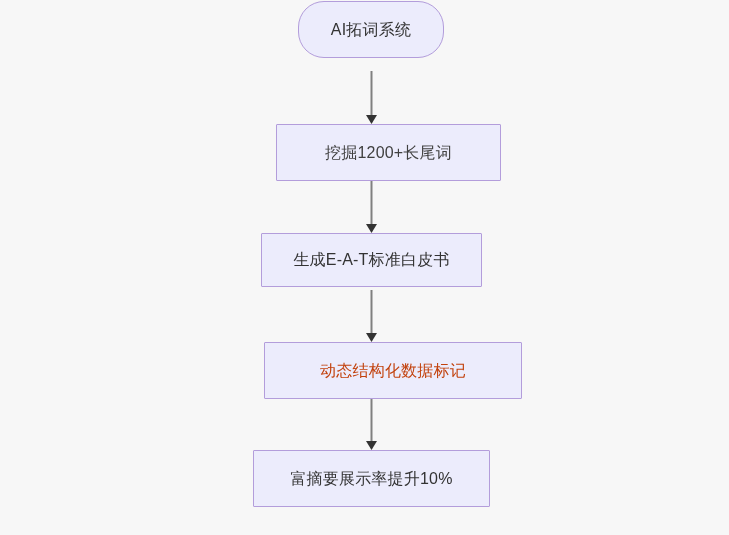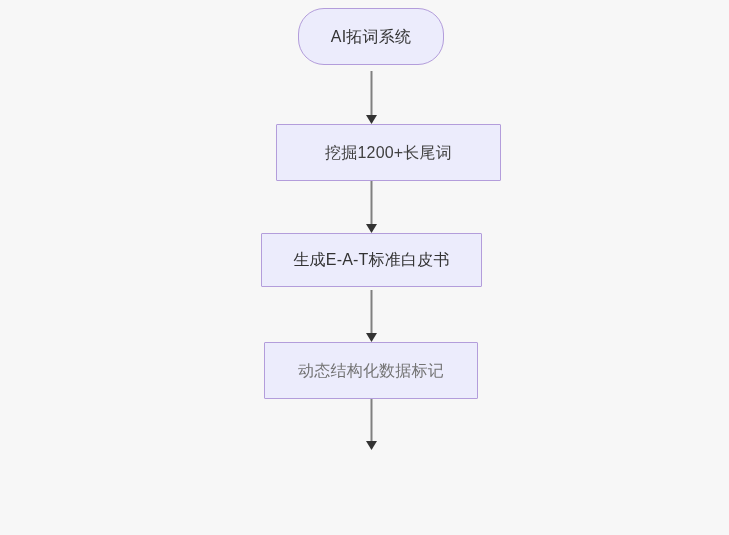--- a/index.html
+++ b/index.html
@@ -66,25 +66,28 @@
       <polygon class="flow-edge-head" points="2,43 13,43 7.5,52"></polygon>
     </svg>
     <svg class="flow-edge" width="15" height="52" style="left: 363.5px; top: 290px;">
       <line class="flow-edge-line" x1="7.5" y1="0" x2="7.5" y2="44"></line>
       <polygon class="flow-edge-head" points="2,43 13,43 7.5,52"></polygon>
     </svg>
     <svg class="flow-edge" width="15" height="51" style="left: 363.5px; top: 399px;">
       <line class="flow-edge-line" x1="7.5" y1="0" x2="7.5" y2="43"></line>
       <polygon class="flow-edge-head" points="2,42 13,42 7.5,51"></polygon>
     </svg>
-    <div class="flow-node" style="left: 298px; top: 8px; width: 146px; height: 57px; background: rgb(236, 236, 252); border-color: rgb(179, 157, 219); color: rgb(51, 51, 51); border-radius: 26px;">
+    <div class="flow-node" style="left: 298px; top: 1px; width: 146px; height: 57px; background: rgb(236, 236, 252); border-color: rgb(179, 157, 219); color: rgb(51, 51, 51); border-radius: 26px;">
       <span class="flow-node-label">AI拓词系统</span>
     </div>
     <div class="flow-node" style="left: 276px; top: 124px; width: 225px; height: 57px; background: rgb(236, 236, 252); border-color: rgb(179, 157, 219); color: #404040;">
       <span class="flow-node-label">挖掘1200+长尾词</span>
     </div>
     <div class="flow-node" style="left: 261px; top: 233px; width: 221px; height: 54px; background: rgb(236, 236, 252); border-color: rgb(179, 157, 219); color: rgb(51, 51, 51);">
       <span class="flow-node-label">生成E-A-T标准白皮书</span>
     </div>
-    <div class="flow-node" style="left: 264px; top: 342px; width: 214px; height: 57px; background: rgb(236, 236, 252); border-color: rgb(179, 157, 219); color: #737373;">
+    <div class="flow-node" style="left: 264px; top: 342px; width: 258px; height: 57px; background: rgb(236, 236, 252); border-color: rgb(179, 157, 219); color: #c2410c;">
       <span class="flow-node-label">动态结构化数据标记</span>
+    </div>
+    <div class="flow-node" style="left: 253px; top: 450px; width: 237px; height: 57px; background: rgb(236, 236, 252); border-color: rgb(179, 157, 219); color: rgb(51, 51, 51);">
+      <span class="flow-node-label">富摘要展示率提升10%</span>
     </div>
   </div>
 
 </body></html>

